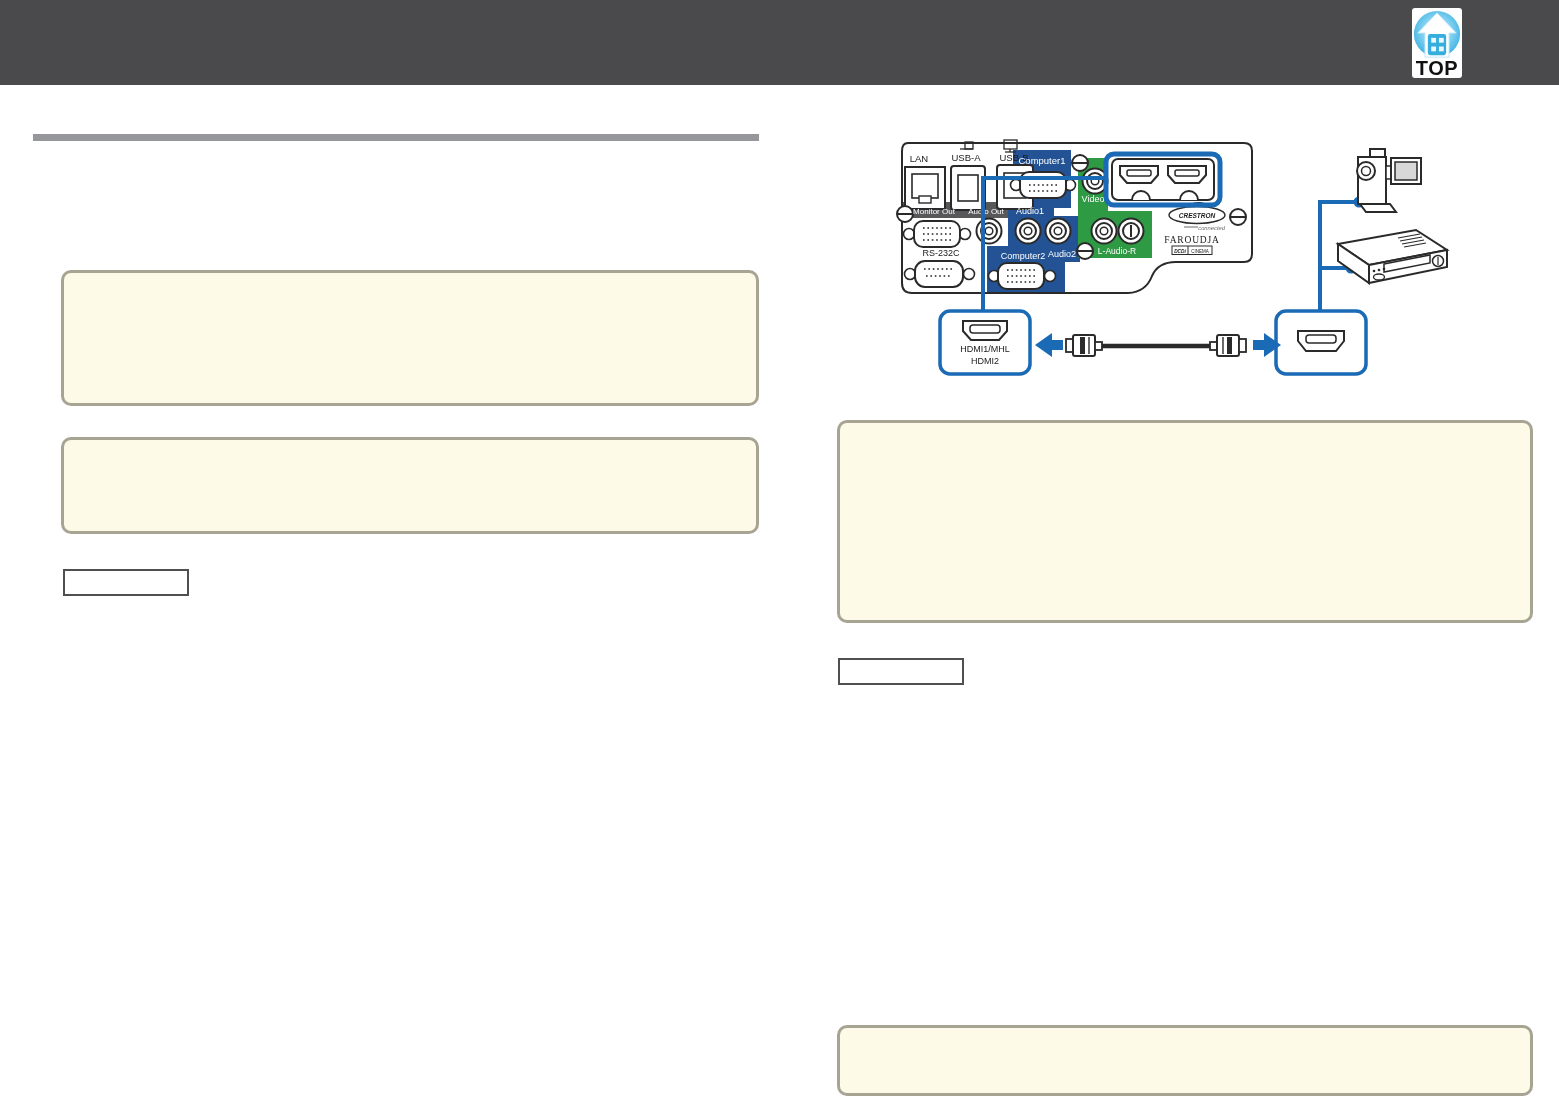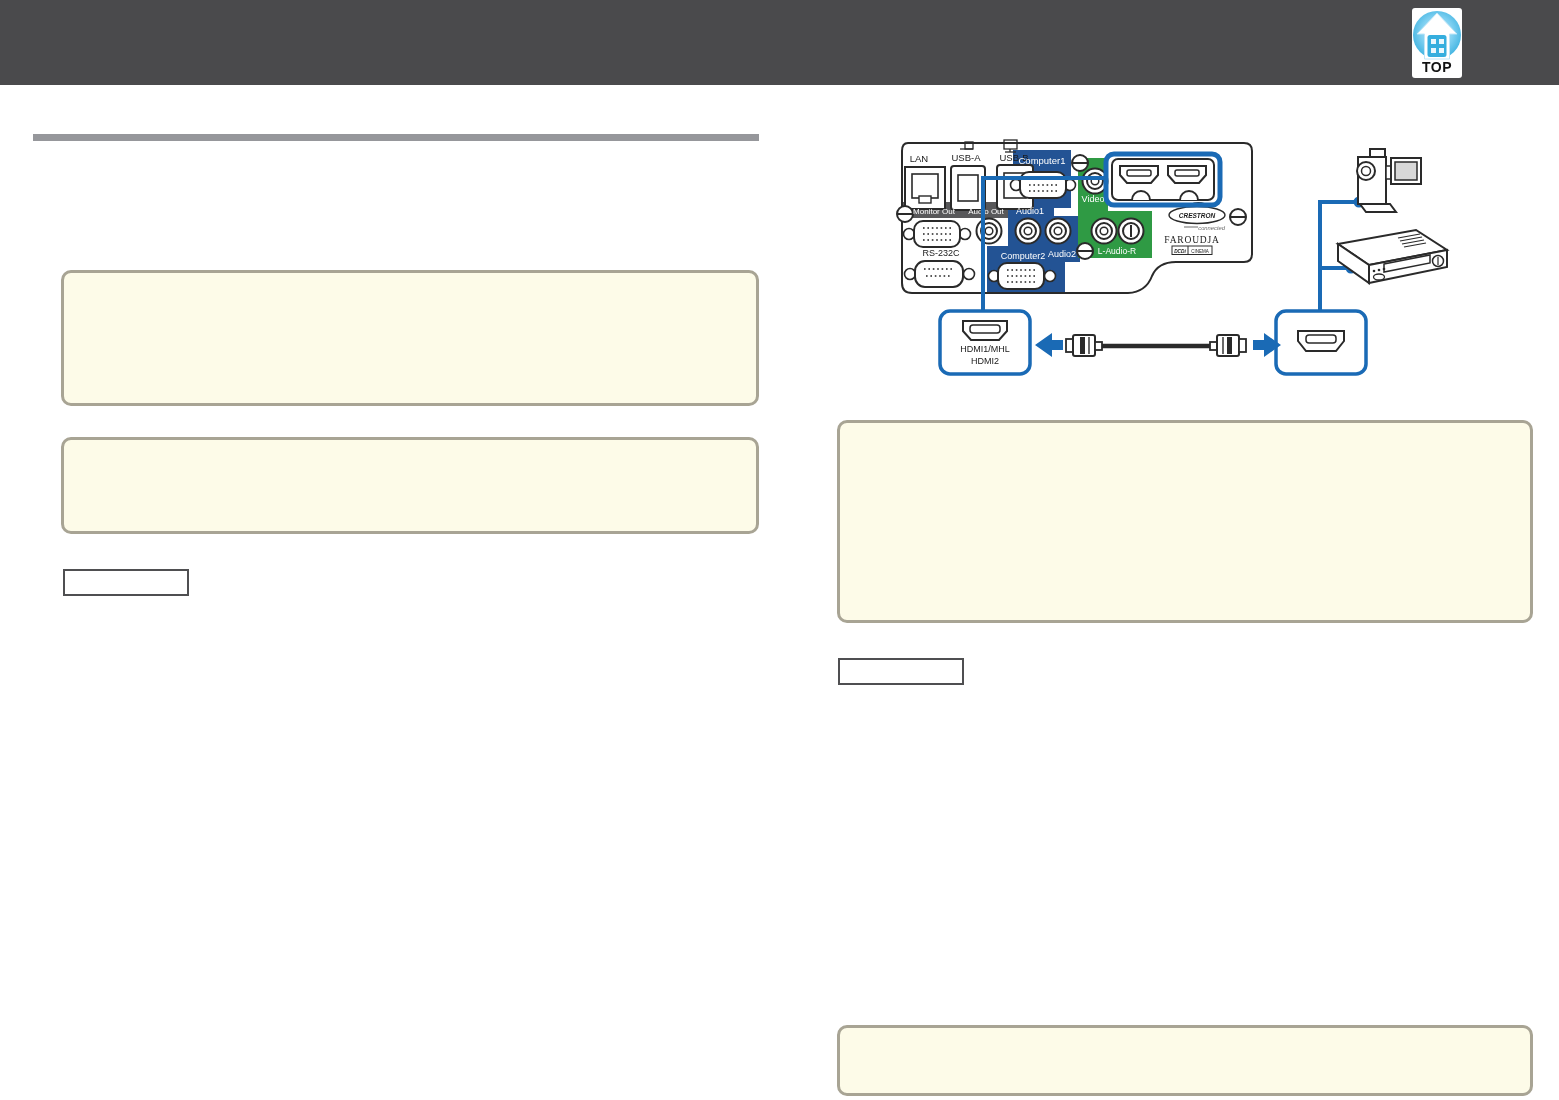--- a/index.html
+++ b/index.html
@@ -2,21 +2,21 @@
 <html><head>
 <meta charset="utf-8">
 <style>
   html,body{margin:0;padding:0;background:#fff;}
   .page{position:relative;width:1559px;height:1100px;background:#fff;overflow:hidden;
         font-family:"Liberation Sans", sans-serif;}
   .header-bar{position:absolute;left:0;top:0;width:1559px;height:85px;background:#4a4a4c;}
   .top-button{position:absolute;left:1412px;top:8px;width:50px;height:70px;background:#fff;
               border-radius:3px;display:flex;flex-direction:column;align-items:center;
               justify-content:flex-start;cursor:pointer;}
-  .top-button .top-label{font-weight:bold;font-size:14px;color:#111;letter-spacing:0.5px;
+  .top-button .top-label{font-weight:bold;font-size:20px;color:#111;letter-spacing:0.5px;
               line-height:1;margin-top:-2px;}
   .section-divider{position:absolute;left:33px;top:134px;width:726px;height:7px;background:#96979b;}
   .note-box{position:absolute;background:#fdfbe8;border:3px solid #a8a494;border-radius:10px;
             box-sizing:border-box;}
   .note-1{left:61px;top:270px;width:698px;height:136px;}
   .note-2{left:61px;top:437px;width:698px;height:97px;}
   .note-right-big{left:837px;top:420px;width:696px;height:203px;}
   .note-right-bottom{left:837px;top:1025px;width:696px;height:71px;}
   .procedure-box{position:absolute;background:#fff;border:2px solid #4f4f51;box-sizing:border-box;}
   .proc-left{left:63px;top:569px;width:126px;height:27px;}

